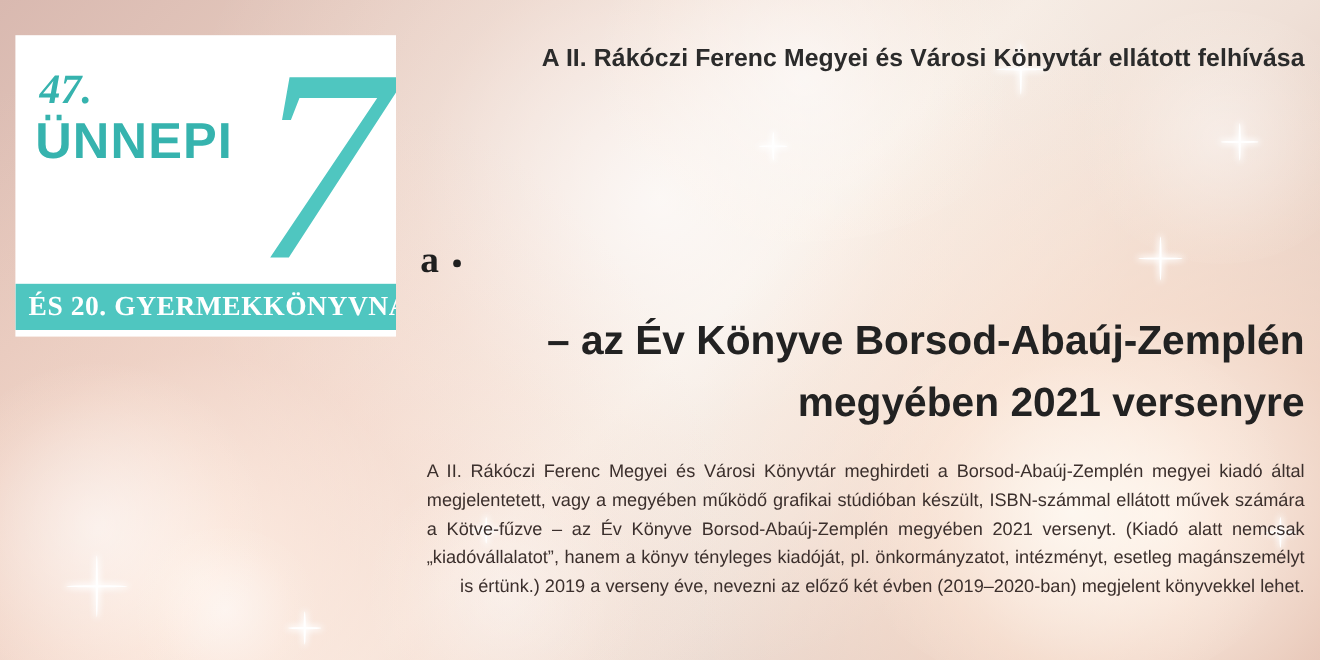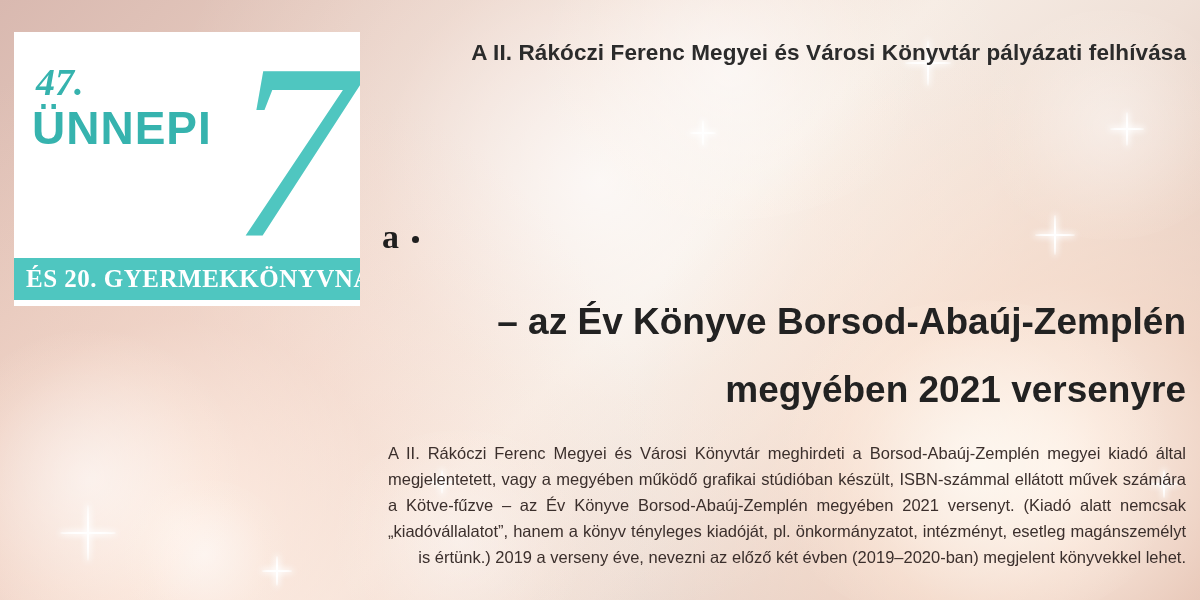--- a/index.html
+++ b/index.html
@@ -190,21 +190,21 @@
     white-space: nowrap;
   }
 
   .subtitle {
     text-align: right;
     font-family: "Liberation Sans", sans-serif;
     font-weight: 700;
     font-size: 37px;
     line-height: 52px;
     color: #222222;
-    margin-top: 16px;
+    margin-top: 4px;
     white-space: nowrap;
   }
 
   .body-text {
     margin-top: 24px;
     text-align: justify;
     text-align-last: right;
     font-family: "Liberation Sans", sans-serif;
     font-weight: 400;
     font-size: 16.5px;
@@ -240,21 +240,21 @@
       <div class="logo-92">47.</div>
       <div class="logo-unnepi">ÜNNEPI</div>
     </div>
     <div class="logo-bar">
       <div class="logo-bar-text">ÉS 20. GYERMEKKÖNYVNAPOK</div>
     </div>
   </div>
 
   <div class="content">
 
-    <div class="kicker">A II. Rákóczi Ferenc Megyei és Városi Könyvtár pályázati felhívása</div>
+    <div class="kicker">A II. Rákóczi Ferenc Megyei és Városi Könyvtár ellátott felhívása</div>
 
     <div class="script-wrap">
       <div class="script-a">a</div>
       <div class="script-dot"></div>
     </div>
 
     <div class="subtitle">– az Év Könyve Borsod-Abaúj-Zemplén</div>
     <div class="subtitle">megyében 2021 versenyre</div>
 
     <div class="body-text">A II. Rákóczi Ferenc Megyei és Városi Könyvtár meghirdeti a Borsod-Abaúj-Zemplén megyei kiadó által megjelentetett, vagy a megyében működő grafikai stúdióban készült, ISBN-számmal ellátott művek számára a Kötve-fűzve – az Év Könyve Borsod-Abaúj-Zemplén megyében 2021 versenyt. (Kiadó alatt nemcsak „kiadóvállalatot”, hanem a könyv tényleges kiadóját, pl. önkormányzatot, intézményt, esetleg magánszemélyt is értünk.) 2019 a verseny éve, nevezni az előző két évben (2019–2020-ban) megjelent könyvekkel lehet.</div>

